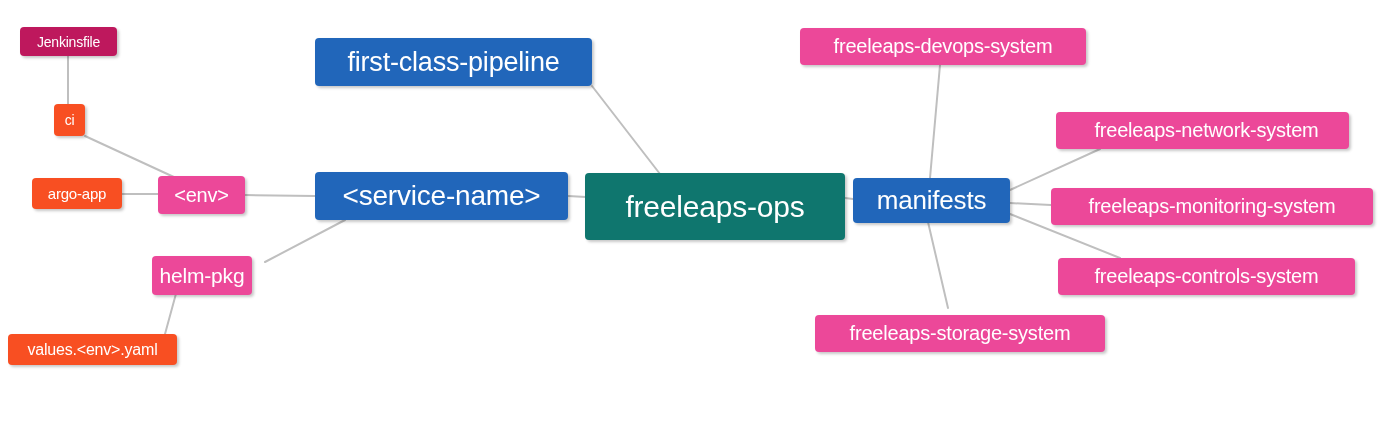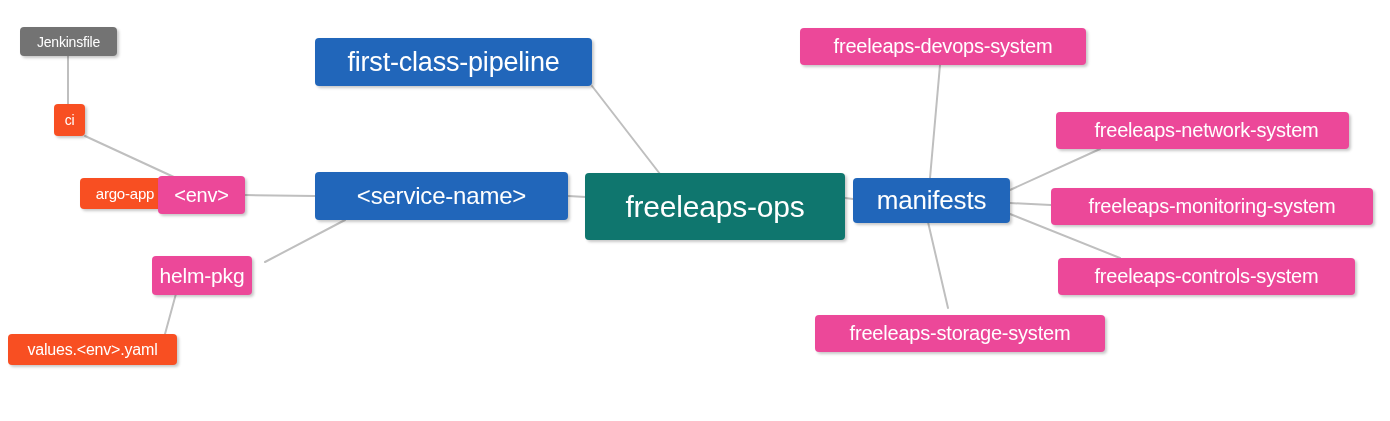--- a/index.html
+++ b/index.html
@@ -46,21 +46,21 @@
     background: #0f766e;
     font-size: 30px;
   }
   .node-blue {
     background: #2166ba;
   }
   .node-green {
     background: #ec4899;
   }
   .node-orange {
-    background: #737373;
+    background: #be185d;
   }
   .node-red {
     background: #f84f22;
   }
 </style>
 </head>
 <body>
 
 <div id="mindmap">
 
@@ -82,41 +82,41 @@
   </svg>
 
   <div class="node node-orange" style="left:20px; top:27px; width:97px; height:29px; font-size:14px;">
     <span>Jenkinsfile</span>
   </div>
 
   <div class="node node-red" style="left:54px; top:104px; width:31px; height:32px; font-size:14px;">
     <span>ci</span>
   </div>
 
-  <div class="node node-red" style="left:32px; top:178px; width:90px; height:31px; font-size:15px;margin-left:48px;">
+  <div class="node node-red" style="left:32px; top:178px; width:90px; height:31px; font-size:15px;">
     <span>argo-app</span>
   </div>
 
   <div class="node node-green" style="left:158px; top:176px; width:87px; height:38px; font-size:20px;">
     <span>&lt;env&gt;</span>
   </div>
 
   <div class="node node-green" style="left:152px; top:256px; width:100px; height:39px; font-size:21px;">
     <span>helm-pkg</span>
   </div>
 
   <div class="node node-red" style="left:8px; top:334px; width:169px; height:31px; font-size:16px;">
     <span>values.&lt;env&gt;.yaml</span>
   </div>
 
   <div class="node node-blue" style="left:315px; top:38px; width:277px; height:48px; font-size:27px;">
     <span>first-class-pipeline</span>
   </div>
 
-  <div class="node node-blue" style="left:315px; top:172px; width:253px; height:48px; font-size:24px;">
+  <div class="node node-blue" style="left:315px; top:172px; width:253px; height:48px; font-size:28px;">
     <span>&lt;service-name&gt;</span>
   </div>
 
   <div class="node node-root" style="left:585px; top:173px; width:260px; height:67px;">
     <span>freeleaps-ops</span>
   </div>
 
   <div class="node node-blue" style="left:853px; top:178px; width:157px; height:45px; font-size:26px;">
     <span>manifests</span>
   </div>

